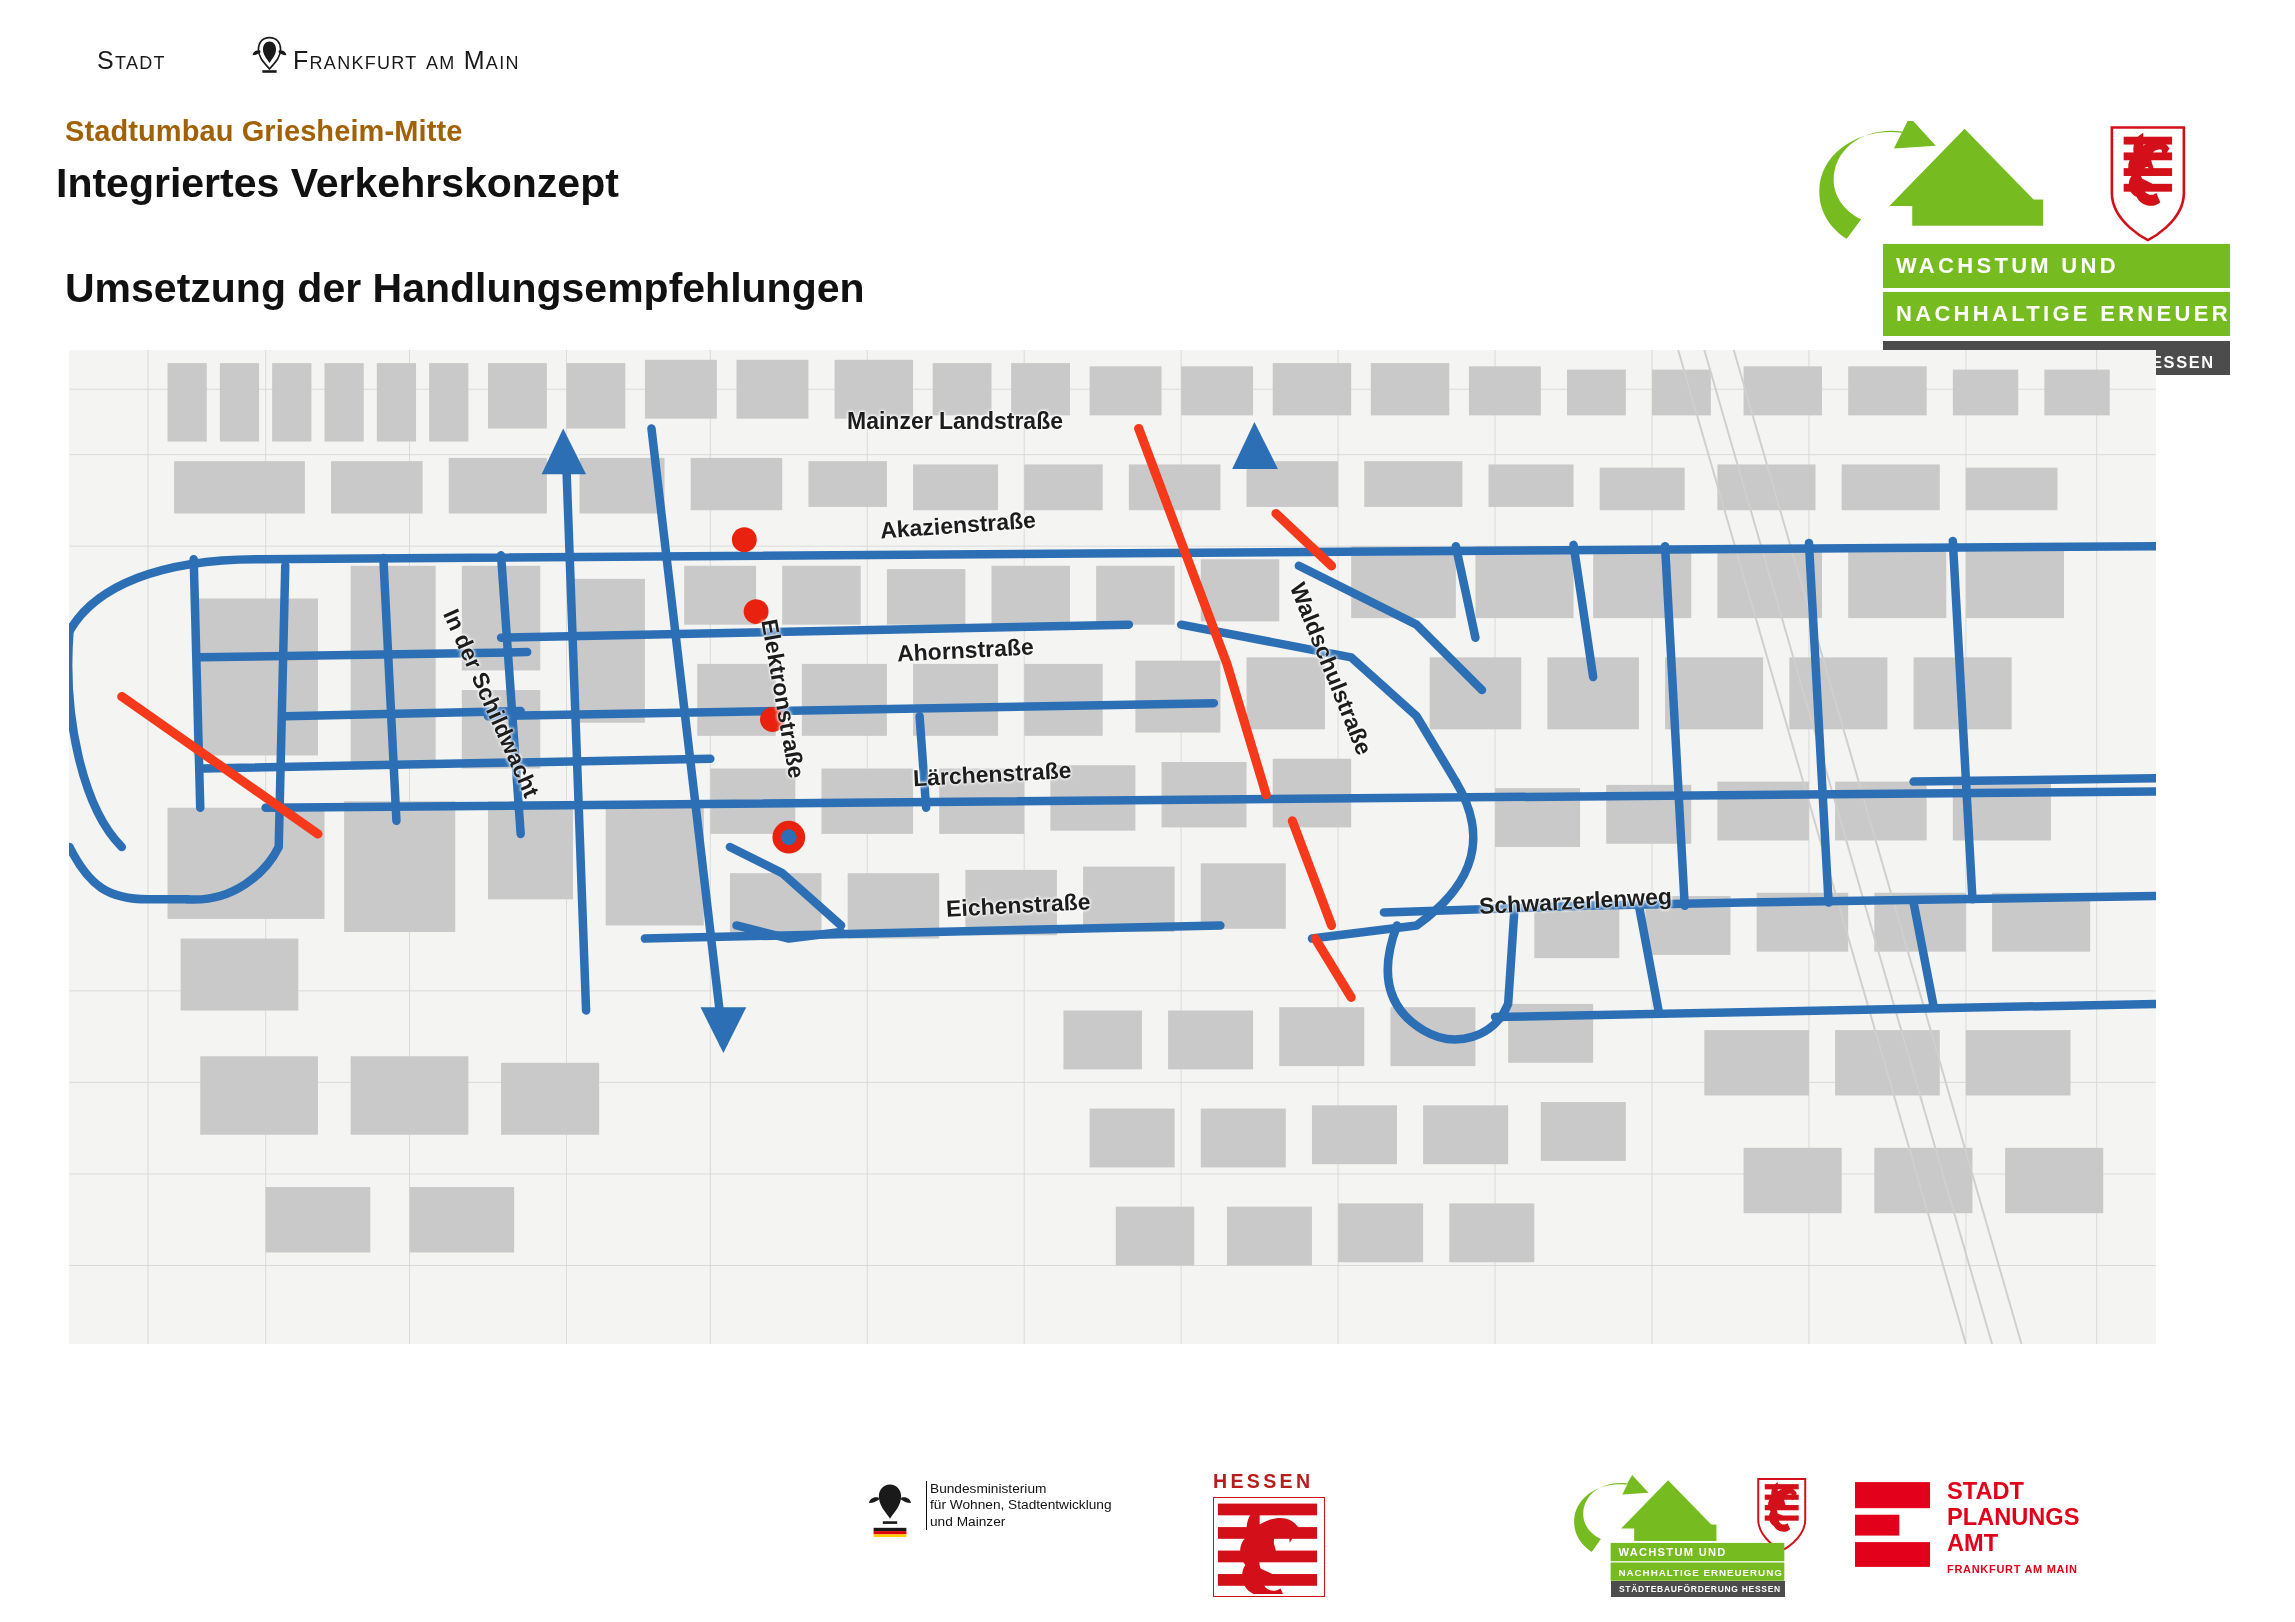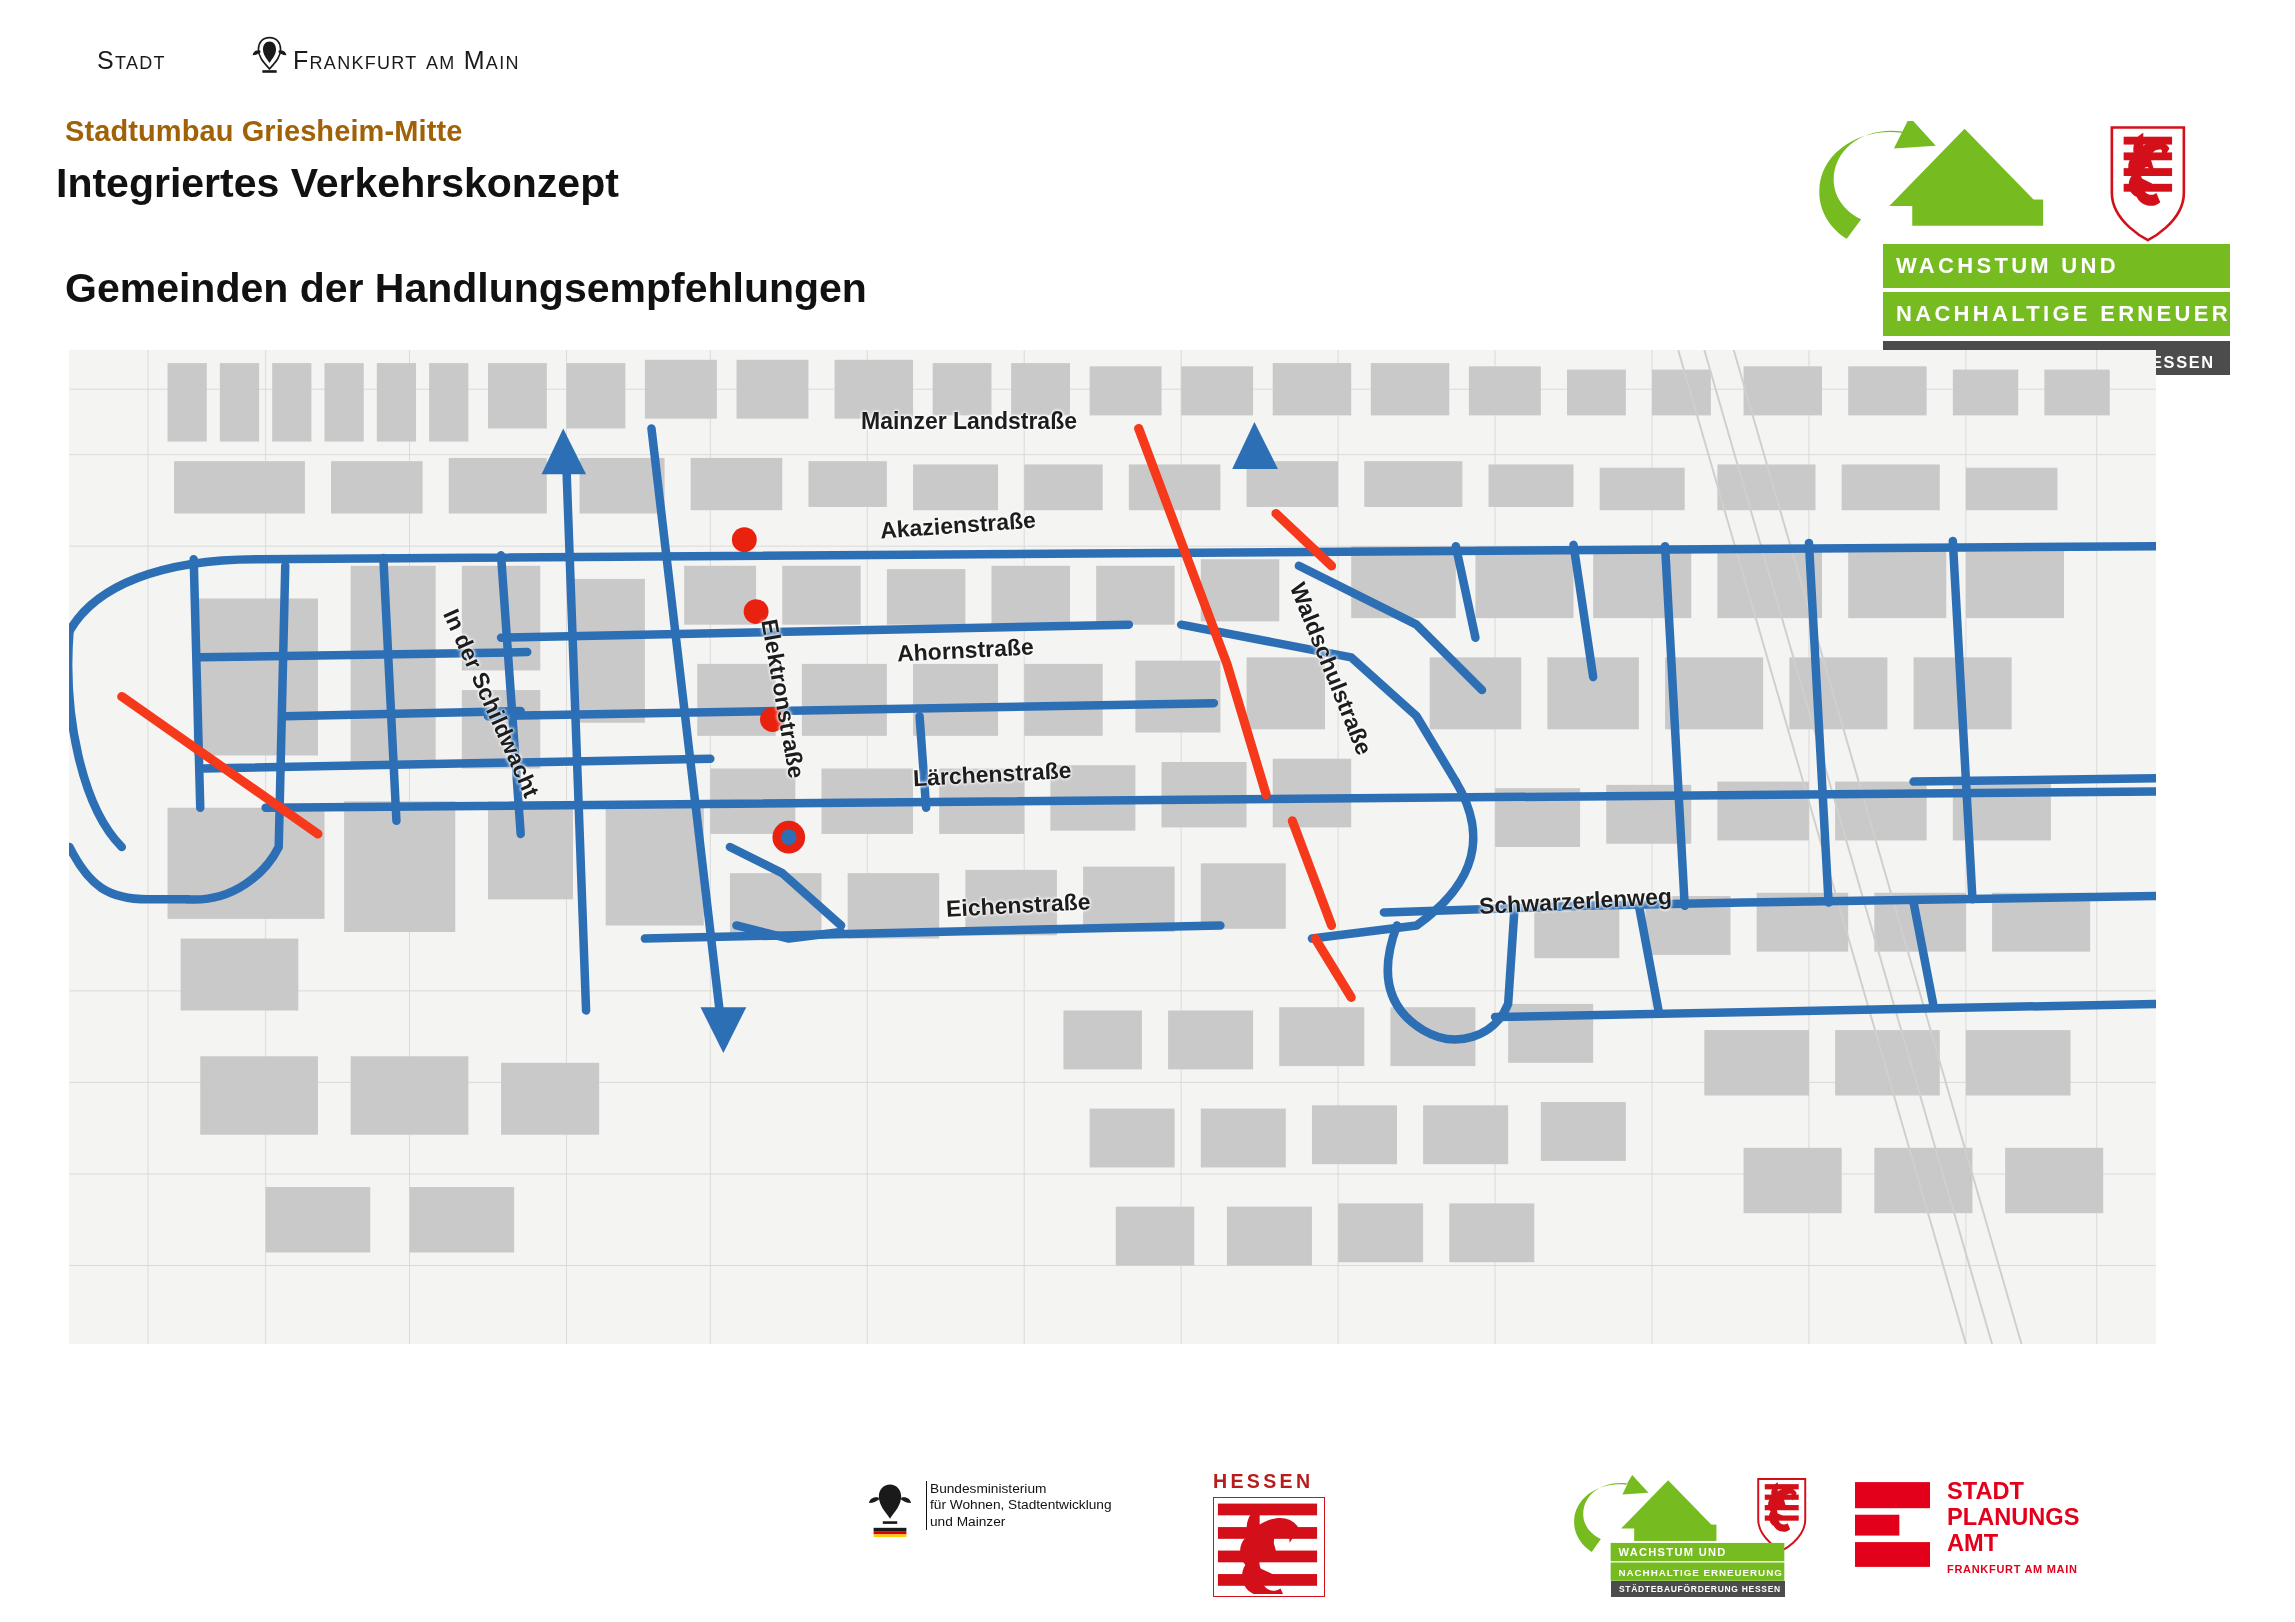--- a/index.html
+++ b/index.html
@@ -46,21 +46,21 @@
     <path d="M31 10 C25 10 21 15 21 22 C21 30 26 36 31 43 C36 36 41 30 41 22 C41 15 37 10 31 10 Z" fill="#1a1a1a"></path>
     <path d="M17 24 C10 22 6 26 5 31 C11 31 14 29 17 27 Z" fill="#1a1a1a"></path>
     <path d="M45 24 C52 22 56 26 57 31 C51 31 48 29 45 27 Z" fill="#1a1a1a"></path>
     <rect x="20" y="54" width="22" height="4" fill="#1a1a1a"></rect>
   </svg>
   <span class="txt2">Frankfurt am Main</span>
 </div>
 
 <div class="h-sub">Stadtumbau Griesheim-Mitte</div>
 <div class="h-main">Integriertes Verkehrskonzept</div>
-<div class="h-main2">Gemeinden der Handlungsempfehlungen</div>
+<div class="h-main2">Umsetzung der Handlungsempfehlungen</div>
 
 <div id="wachstum-logo">
   <svg width="419" height="252" viewBox="0 0 640 385">
 
     <path d="M30 90 C30 40 80 8 135 16 L122 42 L186 38 L146 -6 L134 18 C70 10 8 48 8 108 C8 140 26 165 50 180 L72 150 C50 140 30 118 30 90 Z" fill="#76bc21"></path>
 
     <path d="M230 12 L345 130 L300 130 L300 150 L160 150 L160 130 L115 130 Z" fill="#76bc21"></path>
     <rect x="150" y="120" width="200" height="40" fill="#76bc21"></rect>
 
     <g transform="translate(455,10)">
@@ -297,21 +297,21 @@
 
     <g>
       <circle cx="1032" cy="290" r="19" fill="#e8220f"></circle>
       <circle cx="1050" cy="400" r="19" fill="#e8220f"></circle>
       <circle cx="1075" cy="565" r="19" fill="#e8220f"></circle>
       <circle cx="1100" cy="745" r="25" fill="#e8220f"></circle>
       <circle cx="1100" cy="745" r="12" fill="#2d6fb5"></circle>
     </g>
   </svg>
 
-  <div class="street-label" style="left:778px;top:58px;margin-left:14px;">Mainzer Landstraße</div>
+  <div class="street-label" style="left:778px;top:58px;">Mainzer Landstraße</div>
   <div class="street-label" style="left:811px;top:162px;transform:rotate(-4deg);">Akazienstraße</div>
   <div class="street-label" style="left:828px;top:287px;transform:rotate(-3deg);">Ahornstraße</div>
   <div class="street-label" style="left:844px;top:411px;transform:rotate(-3deg);">Lärchenstraße</div>
   <div class="street-label" style="left:877px;top:542px;transform:rotate(-3deg);">Eichenstraße</div>
   <div class="street-label" style="left:1410px;top:538px;transform:rotate(-3deg);">Schwarzerlenweg</div>
   <div class="street-label" style="left:393px;top:255px;transform:rotate(66deg);transform-origin:left top;">In der Schildwacht</div>
   <div class="street-label" style="left:713px;top:267px;transform:rotate(80deg);transform-origin:left top;">Elektronstraße</div>
   <div class="street-label" style="left:1240px;top:229px;transform:rotate(68deg);transform-origin:left top;">Waldschulstraße</div>
 </div>
 

